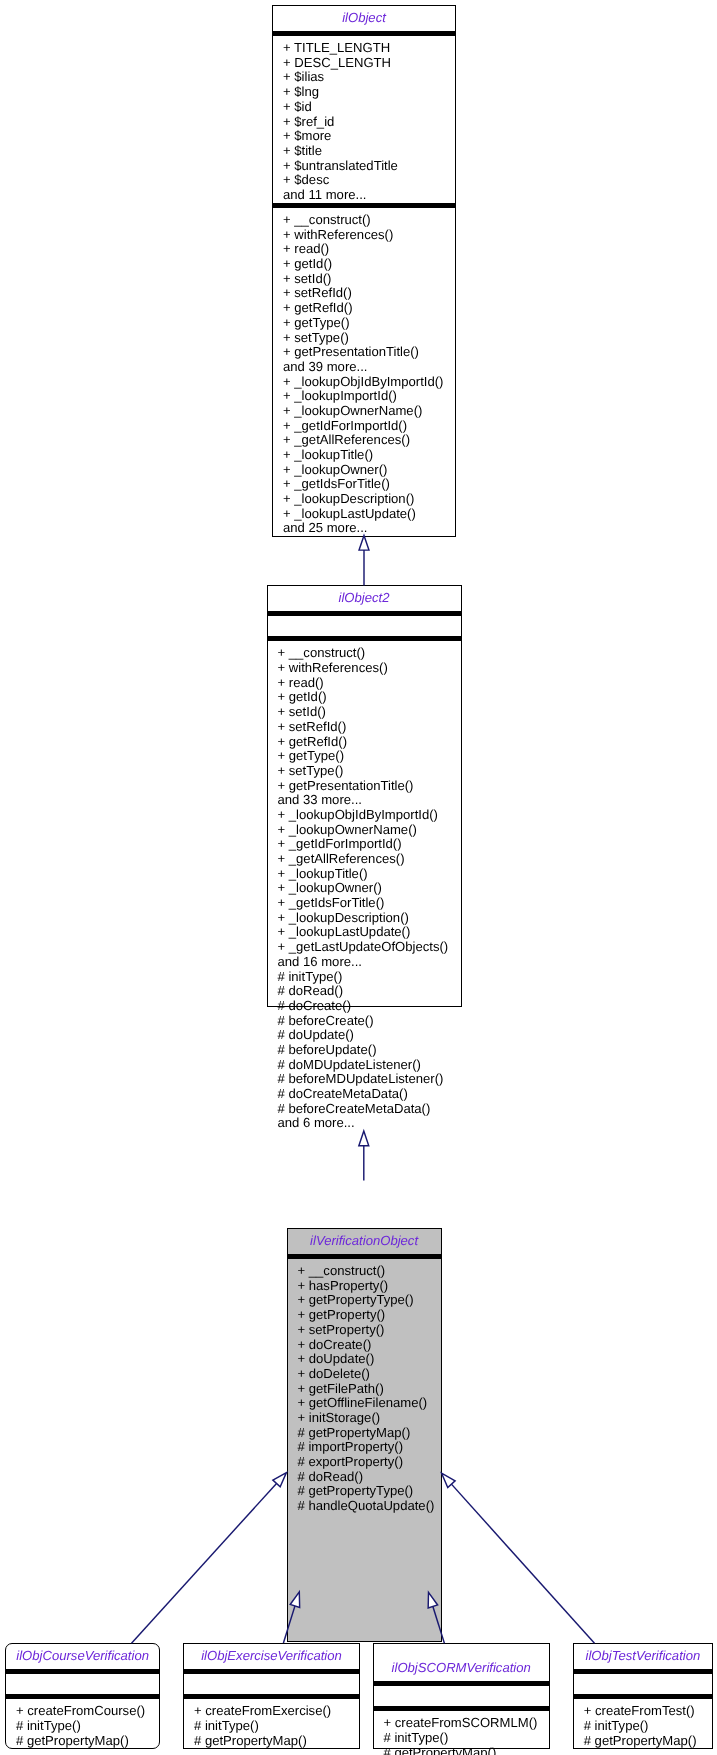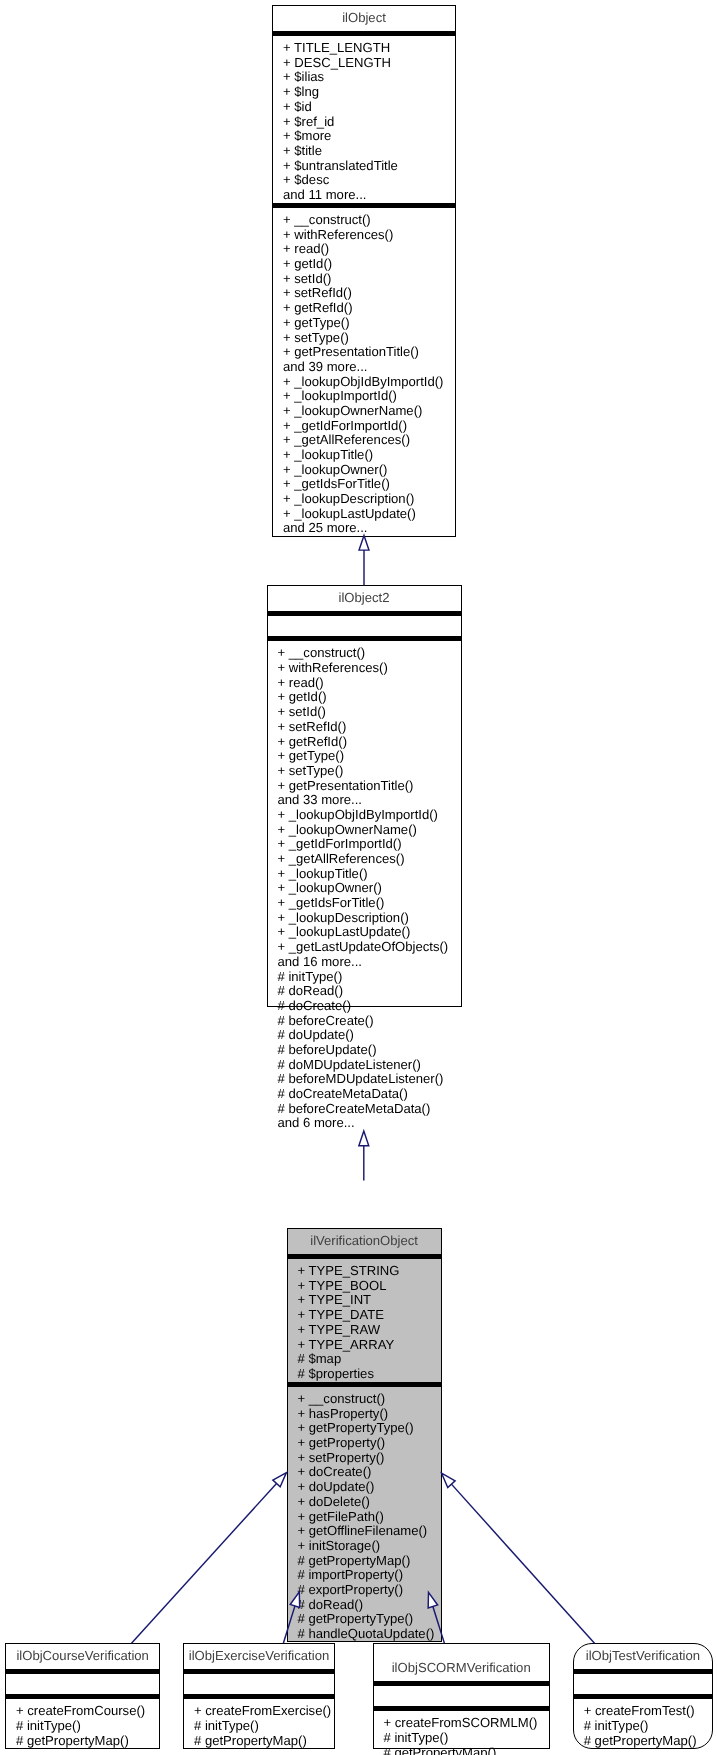--- a/index.html
+++ b/index.html
@@ -6,22 +6,22 @@
   html,body{margin:0;padding:0;background:#ffffff;}
   body{width:717px;height:1755px;overflow:hidden;
        font-family:"Liberation Sans","DejaVu Sans",sans-serif;
        -webkit-font-smoothing:antialiased;text-rendering:geometricPrecision;}
   #canvas{position:relative;width:717px;height:1755px;background:#fff;}
   .node{position:absolute;box-sizing:border-box;
         border:1px solid #000000;background:#ffffff;}
   .node.hl{background:#c0c0c0;background:var(--hl-fill,#c0c0c0);margin-top:48px;}
   .sec{box-sizing:border-box;padding:5.3px 0 0 0;overflow:hidden;}
   .sec + .sec{border-top:5px solid #fca5a5;}
-  .title{text-align:center;font-size:13.1px;letter-spacing:0px;line-height:14.69px;color:#404040;
-         white-space:nowrap;}
+  .title{text-align:center;font-size:13.1px;letter-spacing:0px;line-height:14.69px;color:#6d28d9;
+         white-space:nowrap;font-style:italic;}
   .row{font-size:13.1px;letter-spacing:0px;line-height:14.69px;color:#000;white-space:pre;
        padding-left:10.0px;}
   svg#edges{position:absolute;left:0;top:0;width:717px;height:1755px;
             overflow:visible;pointer-events:none;z-index:5;}
   .edge-line{fill:none;stroke:#191970;stroke-width:1.45;}
   .edge-arrow{fill:#ffffff;stroke:#191970;stroke-width:1.45;stroke-linejoin:miter;}
 </style>
 </head>
 <body>
 
@@ -133,63 +133,53 @@
       <div class="row"># beforeMDUpdateListener()</div>
       <div class="row"># doCreateMetaData()</div>
       <div class="row"># beforeCreateMetaData()</div>
       <div class="row">and 6 more...</div>
     </div>
   </div>
   <div class="node hl" style="left: 286.5px; top: 1180px; width: 155.2px; height: 414.4px; border-color: rgb(0, 0, 0); color: rgb(0, 0, 0);">
     <div class="sec sec-title" style="height:24.77px;">
       <div class="title">ilVerificationObject</div>
     </div>
-    <div class="sec sec-attrs" style="height: 127.96px; border-top-color: rgb(0, 0, 0);">
-      <div class="row">+ TYPE_STRING</div>
-      <div class="row">+ TYPE_BOOL</div>
-      <div class="row">+ TYPE_INT</div>
-      <div class="row">+ TYPE_DATE</div>
-      <div class="row">+ TYPE_RAW</div>
-      <div class="row">+ TYPE_ARRAY</div>
-      <div class="row"># $map</div>
-      <div class="row"># $properties</div>
-    </div>
     <div class="sec sec-methods" style="height: 259.99px; border-top-color: rgb(0, 0, 0);">
       <div class="row">+ __construct()</div>
       <div class="row">+ hasProperty()</div>
       <div class="row">+ getPropertyType()</div>
       <div class="row">+ getProperty()</div>
       <div class="row">+ setProperty()</div>
       <div class="row">+ doCreate()</div>
       <div class="row">+ doUpdate()</div>
       <div class="row">+ doDelete()</div>
       <div class="row">+ getFilePath()</div>
       <div class="row">+ getOfflineFilename()</div>
       <div class="row">+ initStorage()</div>
       <div class="row"># getPropertyMap()</div>
       <div class="row"># importProperty()</div>
       <div class="row"># exportProperty()</div>
       <div class="row"># doRead()</div>
       <div class="row"># getPropertyType()</div>
       <div class="row"># handleQuotaUpdate()</div>
     </div>
   </div>
-  <div class="node" style="left: 5px; top: 1642.9px; width: 155.3px; height: 106.15px; border-color: rgb(0, 0, 0); color: rgb(0, 0, 0);">
+  <div class="node" style="left: 5px; top: 1642.9px; width: 155.3px; height: 106.15px; border-color: rgb(0, 0, 0); color: rgb(0, 0, 0); border-radius: 7px;">
     <div class="sec sec-title" style="height:24.77px;">
       <div class="title">ilObjCourseVerification</div>
     </div>
     <div class="sec sec-attrs empty" style="height: 25.27px; border-top-color: rgb(0, 0, 0);">
     </div>
     <div class="sec sec-methods" style="height: 54.61px; border-top-color: rgb(0, 0, 0);">
       <div class="row">+ createFromCourse()</div>
       <div class="row"># initType()</div>
       <div class="row"># getPropertyMap()</div>
     </div>
   </div>
-  <div class="node" style="left: 183px; top: 1642.9px; width: 152px; height: 106.15px; border-color: rgb(0, 0, 0); color: rgb(0, 0, 0);">
+  <div class="node" style="left: 183px; top: 1642.9px; width: 177px; height: 106.15px; border-color: rgb(0, 0, 0); color: rgb(0, 0, 0);">
     <div class="sec sec-title" style="height:24.77px;">
       <div class="title">ilObjExerciseVerification</div>
     </div>
     <div class="sec sec-attrs empty" style="height: 25.27px; border-top-color: rgb(0, 0, 0);">
     </div>
     <div class="sec sec-methods" style="height: 54.61px; border-top-color: rgb(0, 0, 0);">
       <div class="row">+ createFromExercise()</div>
       <div class="row"># initType()</div>
       <div class="row"># getPropertyMap()</div>
     </div>
@@ -199,21 +189,21 @@
       <div class="title">ilObjSCORMVerification</div>
     </div>
     <div class="sec sec-attrs empty" style="height: 25.27px; border-top-color: rgb(0, 0, 0);">
     </div>
     <div class="sec sec-methods" style="height: 54.61px; border-top-color: rgb(0, 0, 0);">
       <div class="row">+ createFromSCORMLM()</div>
       <div class="row"># initType()</div>
       <div class="row"># getPropertyMap()</div>
     </div>
   </div>
-  <div class="node" style="left: 572.7px; top: 1642.9px; width: 140.4px; height: 106.15px; border-color: rgb(0, 0, 0); color: rgb(0, 0, 0); border-radius: 19px;">
+  <div class="node" style="left: 572.7px; top: 1642.9px; width: 140.4px; height: 106.15px; border-color: rgb(0, 0, 0); color: rgb(0, 0, 0);">
     <div class="sec sec-title" style="height:24.77px;">
       <div class="title">ilObjTestVerification</div>
     </div>
     <div class="sec sec-attrs empty" style="height: 25.27px; border-top-color: rgb(0, 0, 0);">
     </div>
     <div class="sec sec-methods" style="height: 54.61px; border-top-color: rgb(0, 0, 0);">
       <div class="row">+ createFromTest()</div>
       <div class="row"># initType()</div>
       <div class="row"># getPropertyMap()</div>
     </div>

